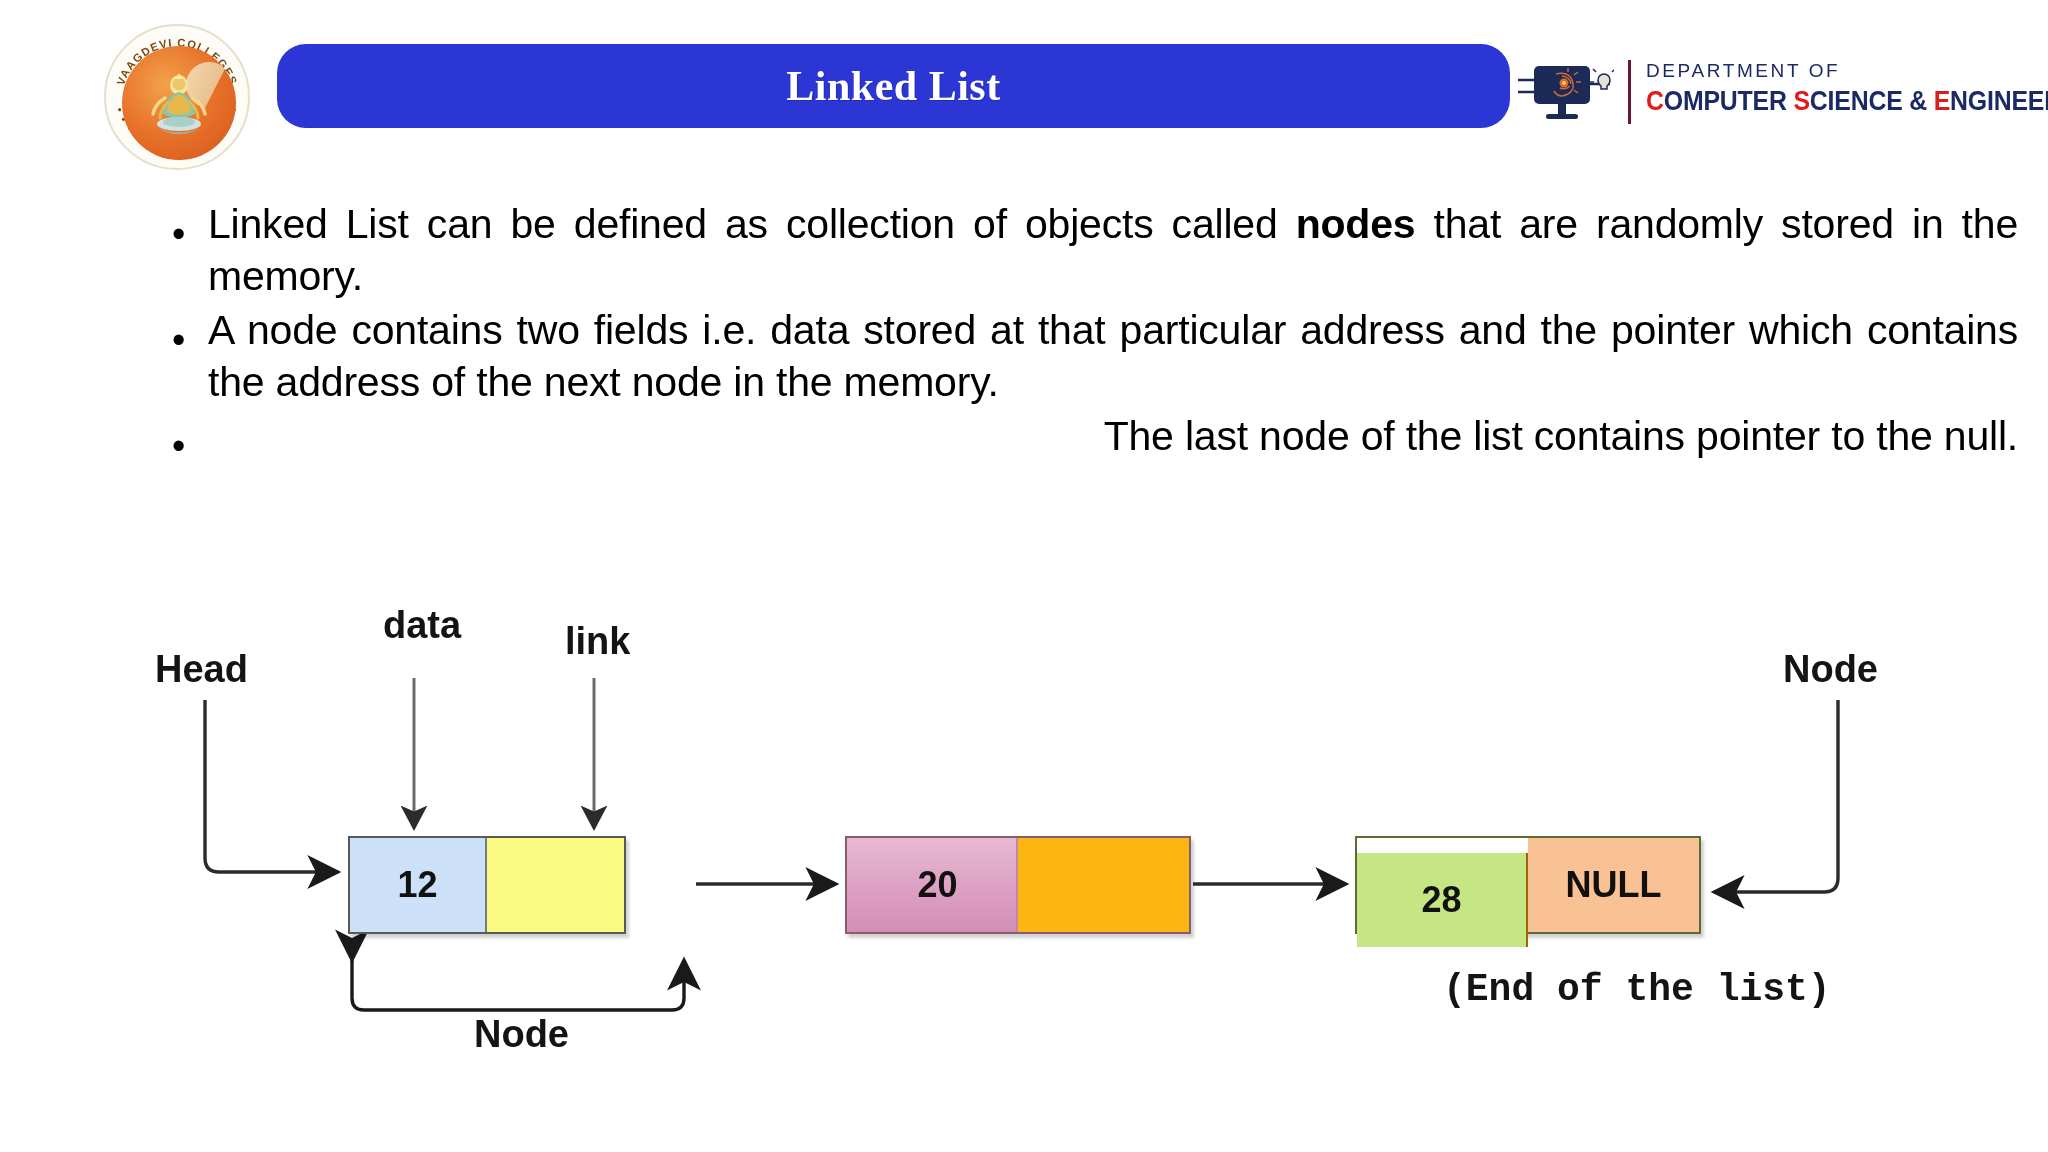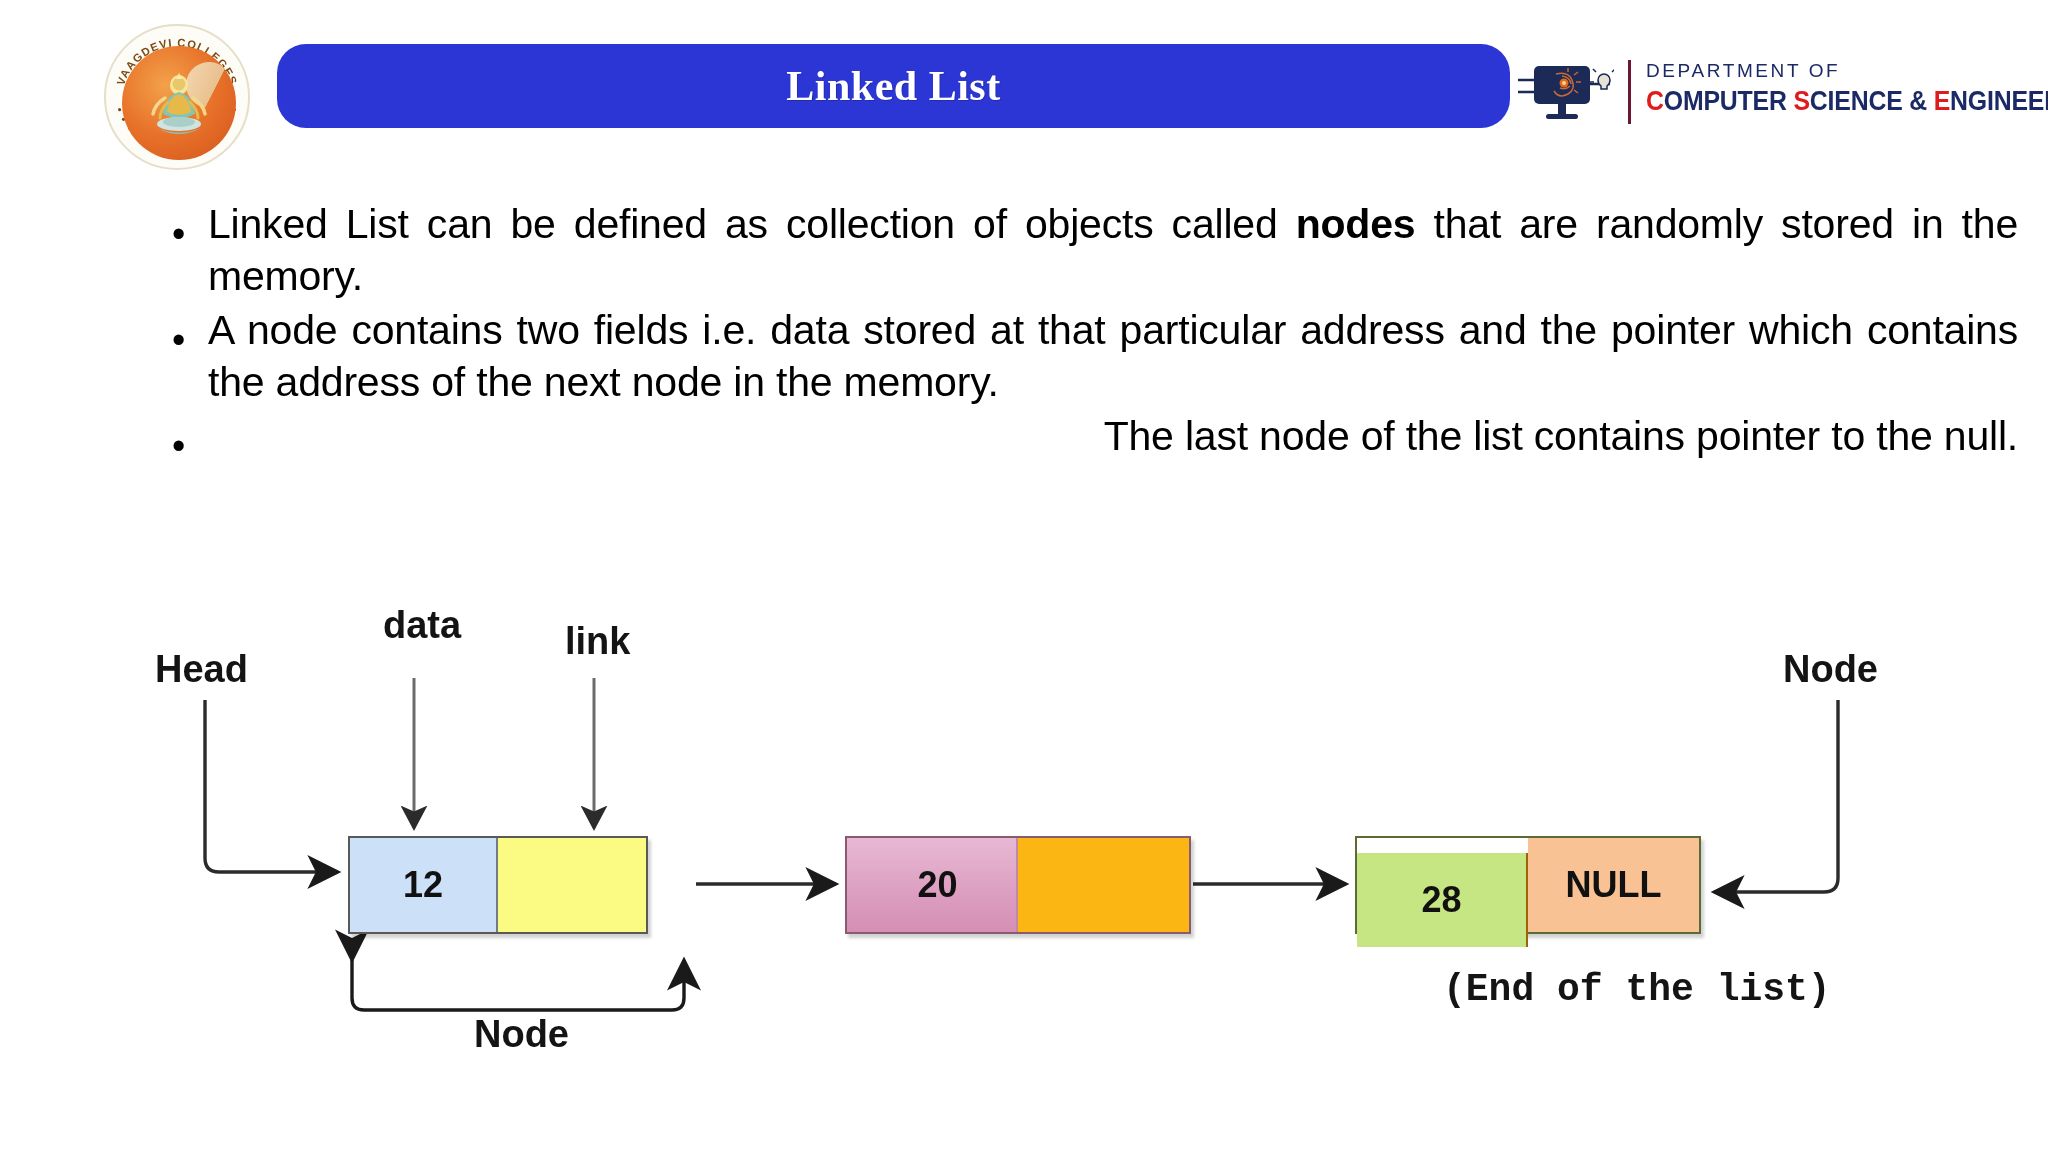--- a/index.html
+++ b/index.html
@@ -207,21 +207,21 @@
     justify-content: center;
     font-family: "Liberation Sans", sans-serif;
     font-weight: bold;
     font-size: 36px;
     color: #111111;
     height: 100%;
   }
   .cell.data { width: 172px; }
   .cell.link { width: 172px; }
 
-  #node1 { left: 348px; width: 300px; text-align: center; }
+  #node1 { left: 348px; width: 278px; text-align: center; }
   #node1 .data { background: #cce0f7; border-right: 2px solid #6f7b86; }
   #node1 .link { background: #fbfb84; }
 
   #node2 { left: 845px; width: 346px; border-color: #8a5a6e; }
   #node2 .data {
     background: linear-gradient(180deg, #e7b9d4 0%, #dda0c2 55%, #d48fb4 100%);
     border-right: 2px solid #c08aa5;
     padding-left: 12px;
   }
   #node2 .link { background: #fcb614; }

